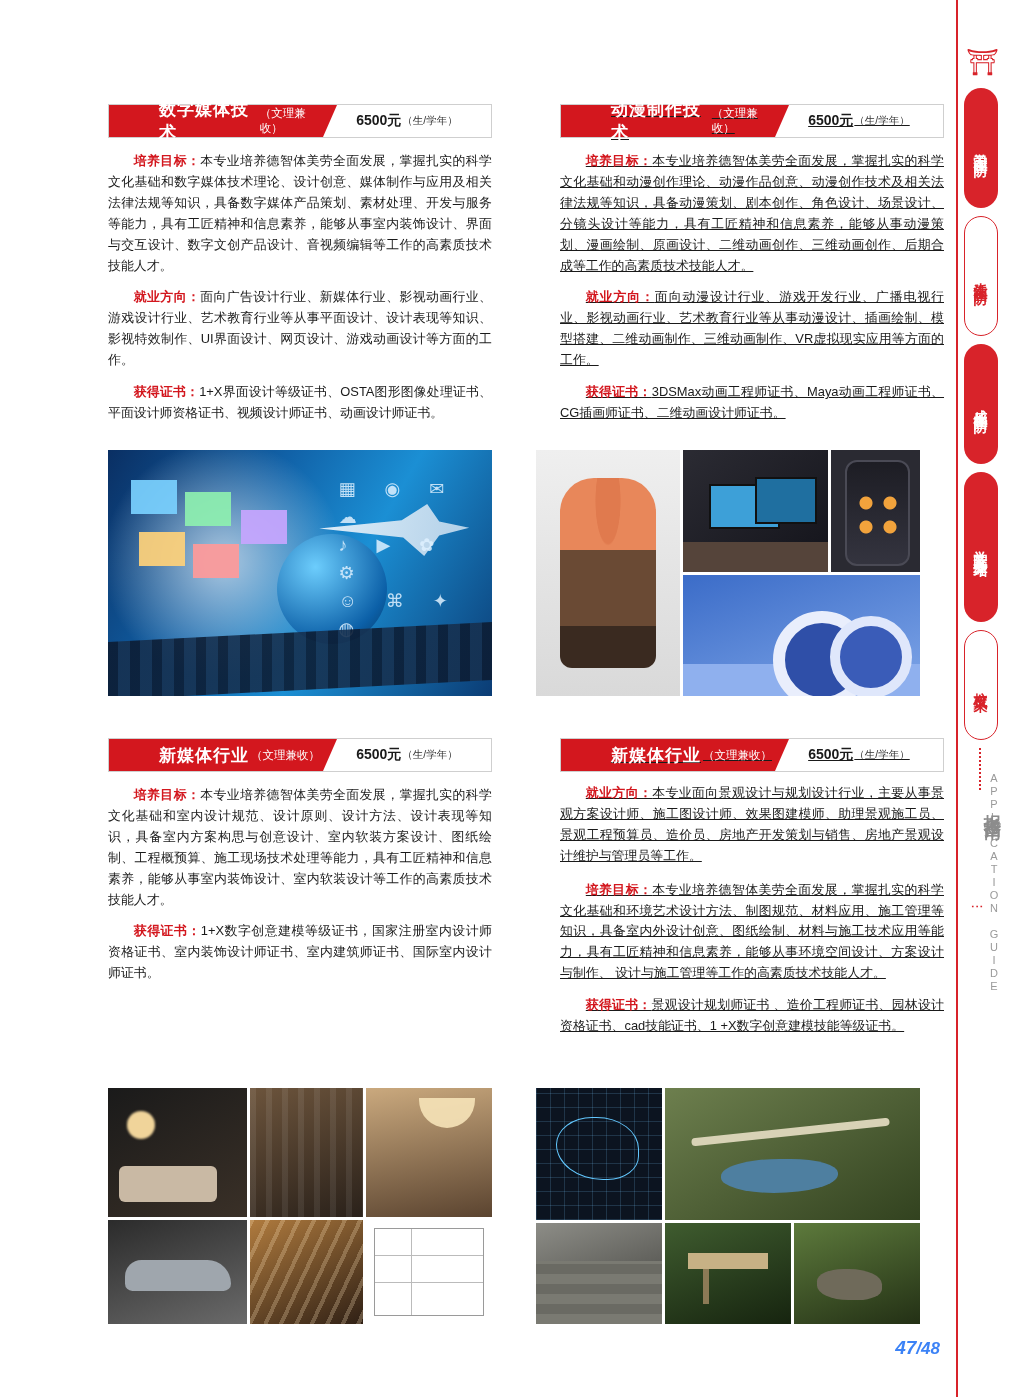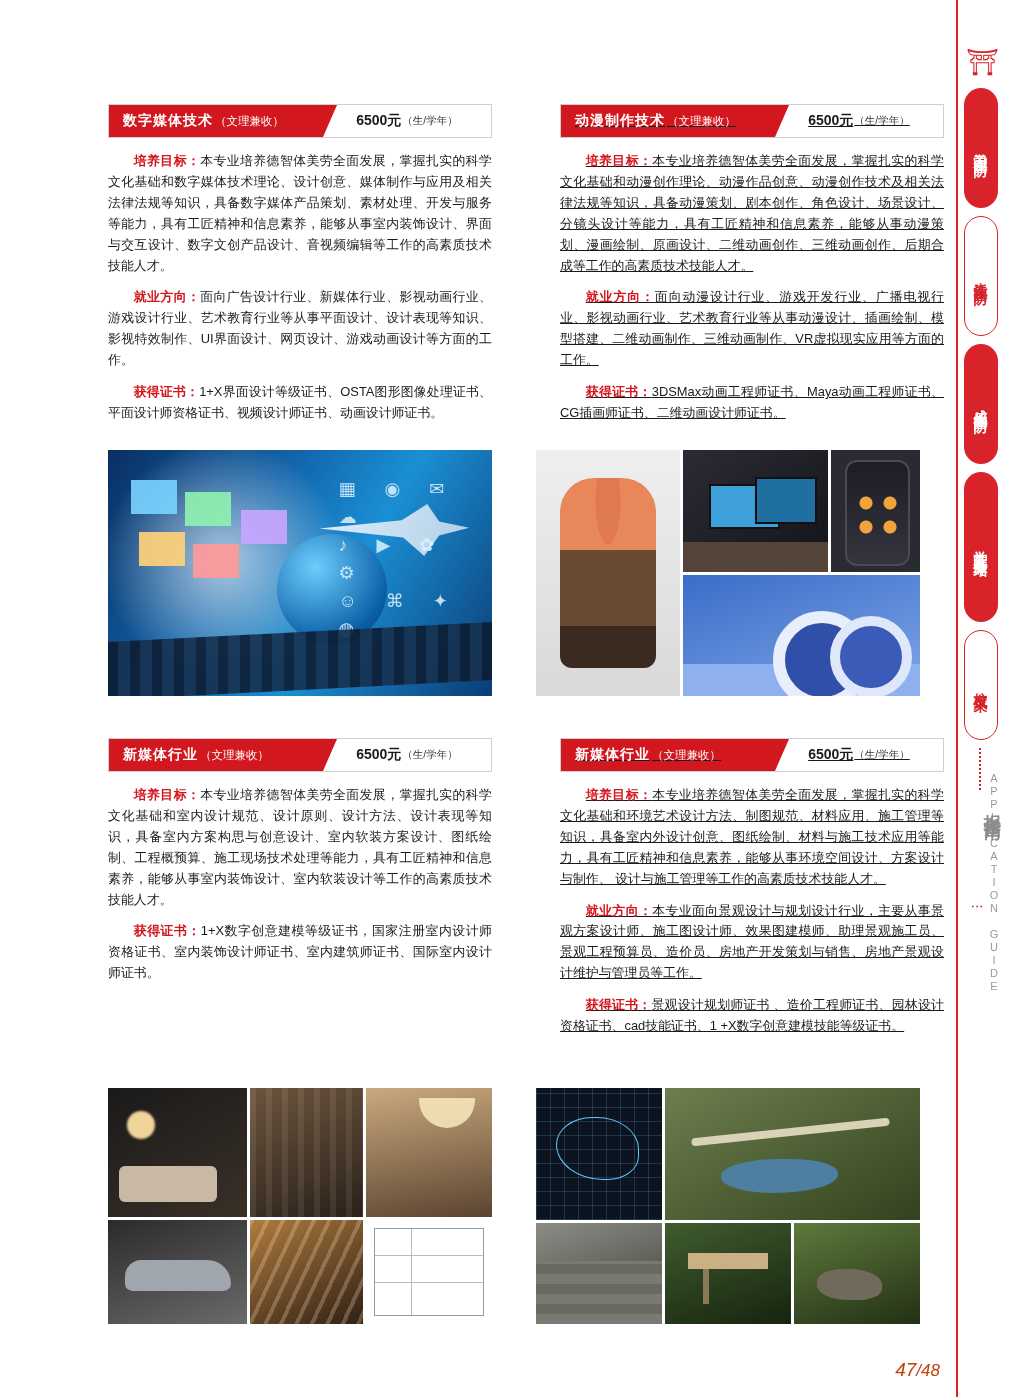--- a/index.html
+++ b/index.html
@@ -60,21 +60,21 @@
     border:1px solid #cfcfcf;box-sizing:border-box;
   }
   .prog-head .left{
     position:relative;width:56%;display:flex;align-items:center;
     background:#d3171e;color:#fff;padding-left:14px;box-sizing:border-box;
   }
   .prog-head .left:after{
     content:"";position:absolute;right:-14px;top:0;width:0;height:0;
     border-top:32px solid #d3171e;border-right:14px solid transparent;
   }
-  .prog-name{font-size:14px;font-weight:bold;letter-spacing:1px;}
+  .prog-name{font-size:17px;font-weight:bold;letter-spacing:1px;margin-left:36px;}
   .prog-type{font-size:11.5px;margin-left:2px;}
   .prog-head .right{
     flex:1;display:flex;align-items:center;justify-content:center;
     color:#1a1a1a;
   }
   .fee{font-size:14px;font-weight:bold;}
   .fee-unit{font-size:10.5px;color:#333;margin-left:1px;}
 
   
   .para{
@@ -176,22 +176,22 @@
   .stone{background:linear-gradient(160deg,#8d8d87,#3d3d39);}
   .stone .wall{position:absolute;left:0;bottom:0;width:100%;height:62%;background:repeating-linear-gradient(0deg,#7a7a72 0 10px,#6a6a63 10px 20px);}
   .pavil{background:linear-gradient(160deg,#3f5c2f,#16240f);}
   .pavil .roof{position:absolute;left:18%;top:30%;width:64%;height:16%;background:#c7b185;}
   .pavil .post{position:absolute;left:30%;top:46%;width:6px;height:34%;background:#8c7a56;}
   .garden{background:linear-gradient(160deg,#5d7a3c,#233015);}
   .garden .rock{position:absolute;left:18%;top:46%;width:52%;height:30%;background:#6f6a5a;border-radius:40% 50% 36% 48%;}
 
   
   .pageno{
-    position:absolute;right:84px;bottom:16px;color:#c2410c;
-    font-style:italic;font-size:17px;
+    position:absolute;right:84px;bottom:38px;color:#3b82f6;
+    font-style:italic;font-size:17px;font-weight:bold;
   }
   .pageno .cur{font-size:19px;}
 </style>
 </head>
 <body>
 
 <div class="page">
 
   <div class="col col-left" style="top:104px;">
     <div class="prog-head">
@@ -314,25 +314,25 @@
     <div class="prog-head">
       <div class="left">
         <span class="prog-name">新媒体行业</span>
         <span class="prog-type">（文理兼收）</span>
       </div>
       <div class="right">
         <span class="fee">6500元</span>
         <span class="fee-unit">（生/学年）</span>
       </div>
     </div>
+    <p class="para indent">
+      <span class="lead">就业方向：</span><span>本专业面向景观设计与规划设计行业，主要从事景观方案设计师、施工图设计师、效果图建模师、助理景观施工员、景观工程预算员、造价员、房地产开发策划与销售、房地产景观设计维护与管理员等工作。</span>
+    </p>
     <p class="para para-first indent">
       <span class="lead">培养目标：</span><span>本专业培养德智体美劳全面发展，掌握扎实的科学文化基础和环境艺术设计方法、制图规范、材料应用、施工管理等知识，具备室内外设计创意、图纸绘制、材料与施工技术应用等能力，具有工匠精神和信息素养，能够从事环境空间设计、方案设计与制作、 设计与施工管理等工作的高素质技术技能人才。</span>
-    </p>
-    <p class="para indent">
-      <span class="lead">就业方向：</span><span>本专业面向景观设计与规划设计行业，主要从事景观方案设计师、施工图设计师、效果图建模师、助理景观施工员、景观工程预算员、造价员、房地产开发策划与销售、房地产景观设计维护与管理员等工作。</span>
     </p>
     <p class="para indent">
       <span class="lead">获得证书：</span><span>景观设计规划师证书 、造价工程师证书、园林设计资格证书、cad技能证书、1 +X数字创意建模技能等级证书。</span>
     </p>
   </div>
 
   <div class="imgblock land" style="position:absolute;left:536px;top:1088px;">
     <div class="grid">
       <div class="cell plan-dark">
           <div class="net"></div>

